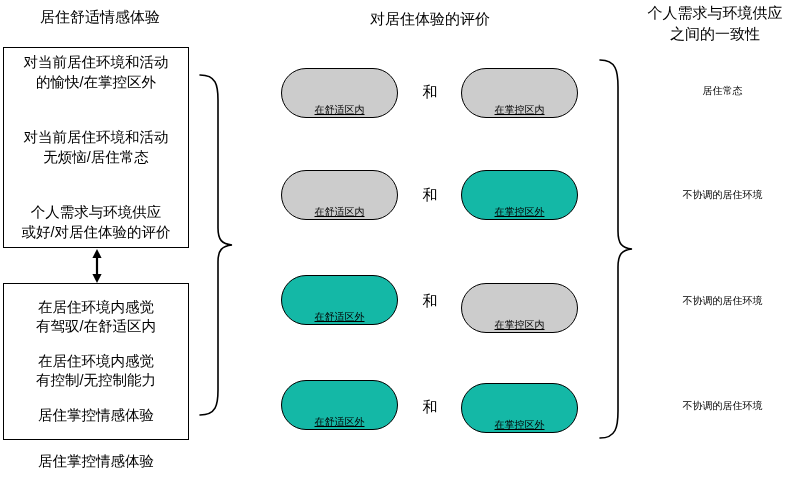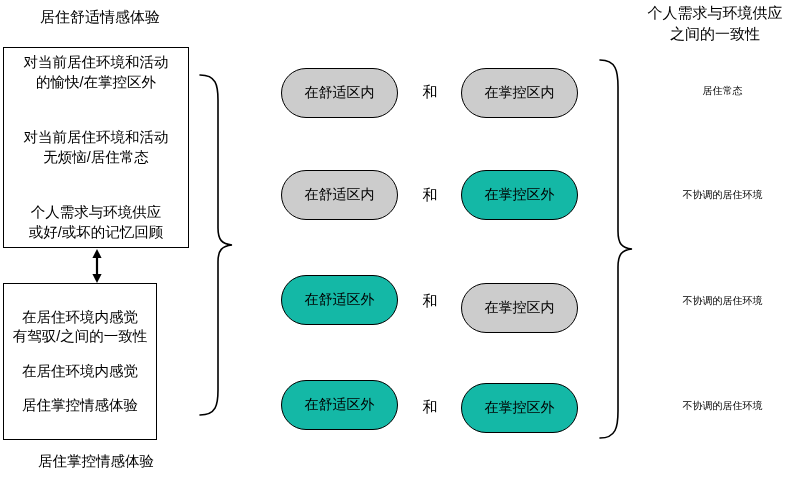--- a/index.html
+++ b/index.html
@@ -64,24 +64,25 @@
   
   .brace { position: absolute; }
 
   
   .pill {
     position: absolute;
     box-sizing: border-box;
     border: 1.7px solid #000;
     border-radius: 26px;
     display: flex;
-    align-items: center;
+    align-items: flex-end;
     justify-content: center;
-    font-size: 14px;
-    white-space: nowrap;
+    font-size: 10px;
+    white-space: nowrap;
+    text-decoration: underline;
   }
   .pill.filled { background: #cccccc; }
   .pill.hollow { background: #14b8a6; }
 
   
   .conj {
     position: absolute;
     font-size: 15px;
     text-align: center;
     white-space: nowrap;
@@ -95,59 +96,61 @@
     white-space: nowrap;
   }
 </style>
 </head>
 <body>
 
 <div id="stage">
 
   <div class="col-header" style="left:0px; top:6px; width:200px;">居住舒适情感体验</div>
 
+  <div class="col-header" style="left:330px; top:8px; width:200px;">对居住体验的评价</div>
 
   <div class="col-header" style="left:630px; top:23px; width:170px;">之间的一致性</div>
   <div class="col-header" style="left:630px; top:2px; width:170px;">个人需求与环境供应</div>
 
   <div class="lbox" id="left-box-top" style="left:3px; top:47px; width:186px; height:201px;">
 
     <div class="lbox-item">
       <span class="lbox-line">对当前居住环境和活动</span>
       <span class="lbox-line">的愉快/在掌控区外</span>
     </div>
 
     <div class="lbox-item">
       <span class="lbox-line">对当前居住环境和活动</span>
       <span class="lbox-line">无烦恼/居住常态</span>
     </div>
 
     <div class="lbox-item">
       <span class="lbox-line">个人需求与环境供应</span>
-      <span class="lbox-line">或好/或坏的记忆回顾</span>
+      <span class="lbox-line">或好/对居住体验的评价</span>
     </div>
   </div>
 
   <div id="double-arrow" style="left:84px; top:249px; width:26px; height:34px;">
     <svg width="26" height="34" viewBox="0 0 26 34">
       <line x1="13" y1="5" x2="13" y2="29" stroke="#000" stroke-width="2.2"></line>
       <polygon points="13,0 8.4,9 17.6,9" fill="#000"></polygon>
       <polygon points="13,34 8.4,25 17.6,25" fill="#000"></polygon>
     </svg>
   </div>
 
-  <div class="lbox" id="left-box-bottom" style="left:3px; top:283px; width:154px; height:157px;">
+  <div class="lbox" id="left-box-bottom" style="left:3px; top:283px; width:186px; height:157px;">
 
     <div class="lbox-item">
       <span class="lbox-line">在居住环境内感觉</span>
-      <span class="lbox-line">有驾驭/之间的一致性</span>
+      <span class="lbox-line">有驾驭/在舒适区内</span>
     </div>
 
     <div class="lbox-item">
       <span class="lbox-line">在居住环境内感觉</span>
+      <span class="lbox-line">有控制/无控制能力</span>
     </div>
 
     <div class="lbox-item">
       <span class="lbox-line">居住掌控情感体验</span>
     </div>
   </div>
 
   <div class="left-caption" style="left:3px; top:452px; width:186px;">居住掌控情感体验</div>
 
   <div class="brace" style="left:198px; top:70px; width:46px; height:350px;">

